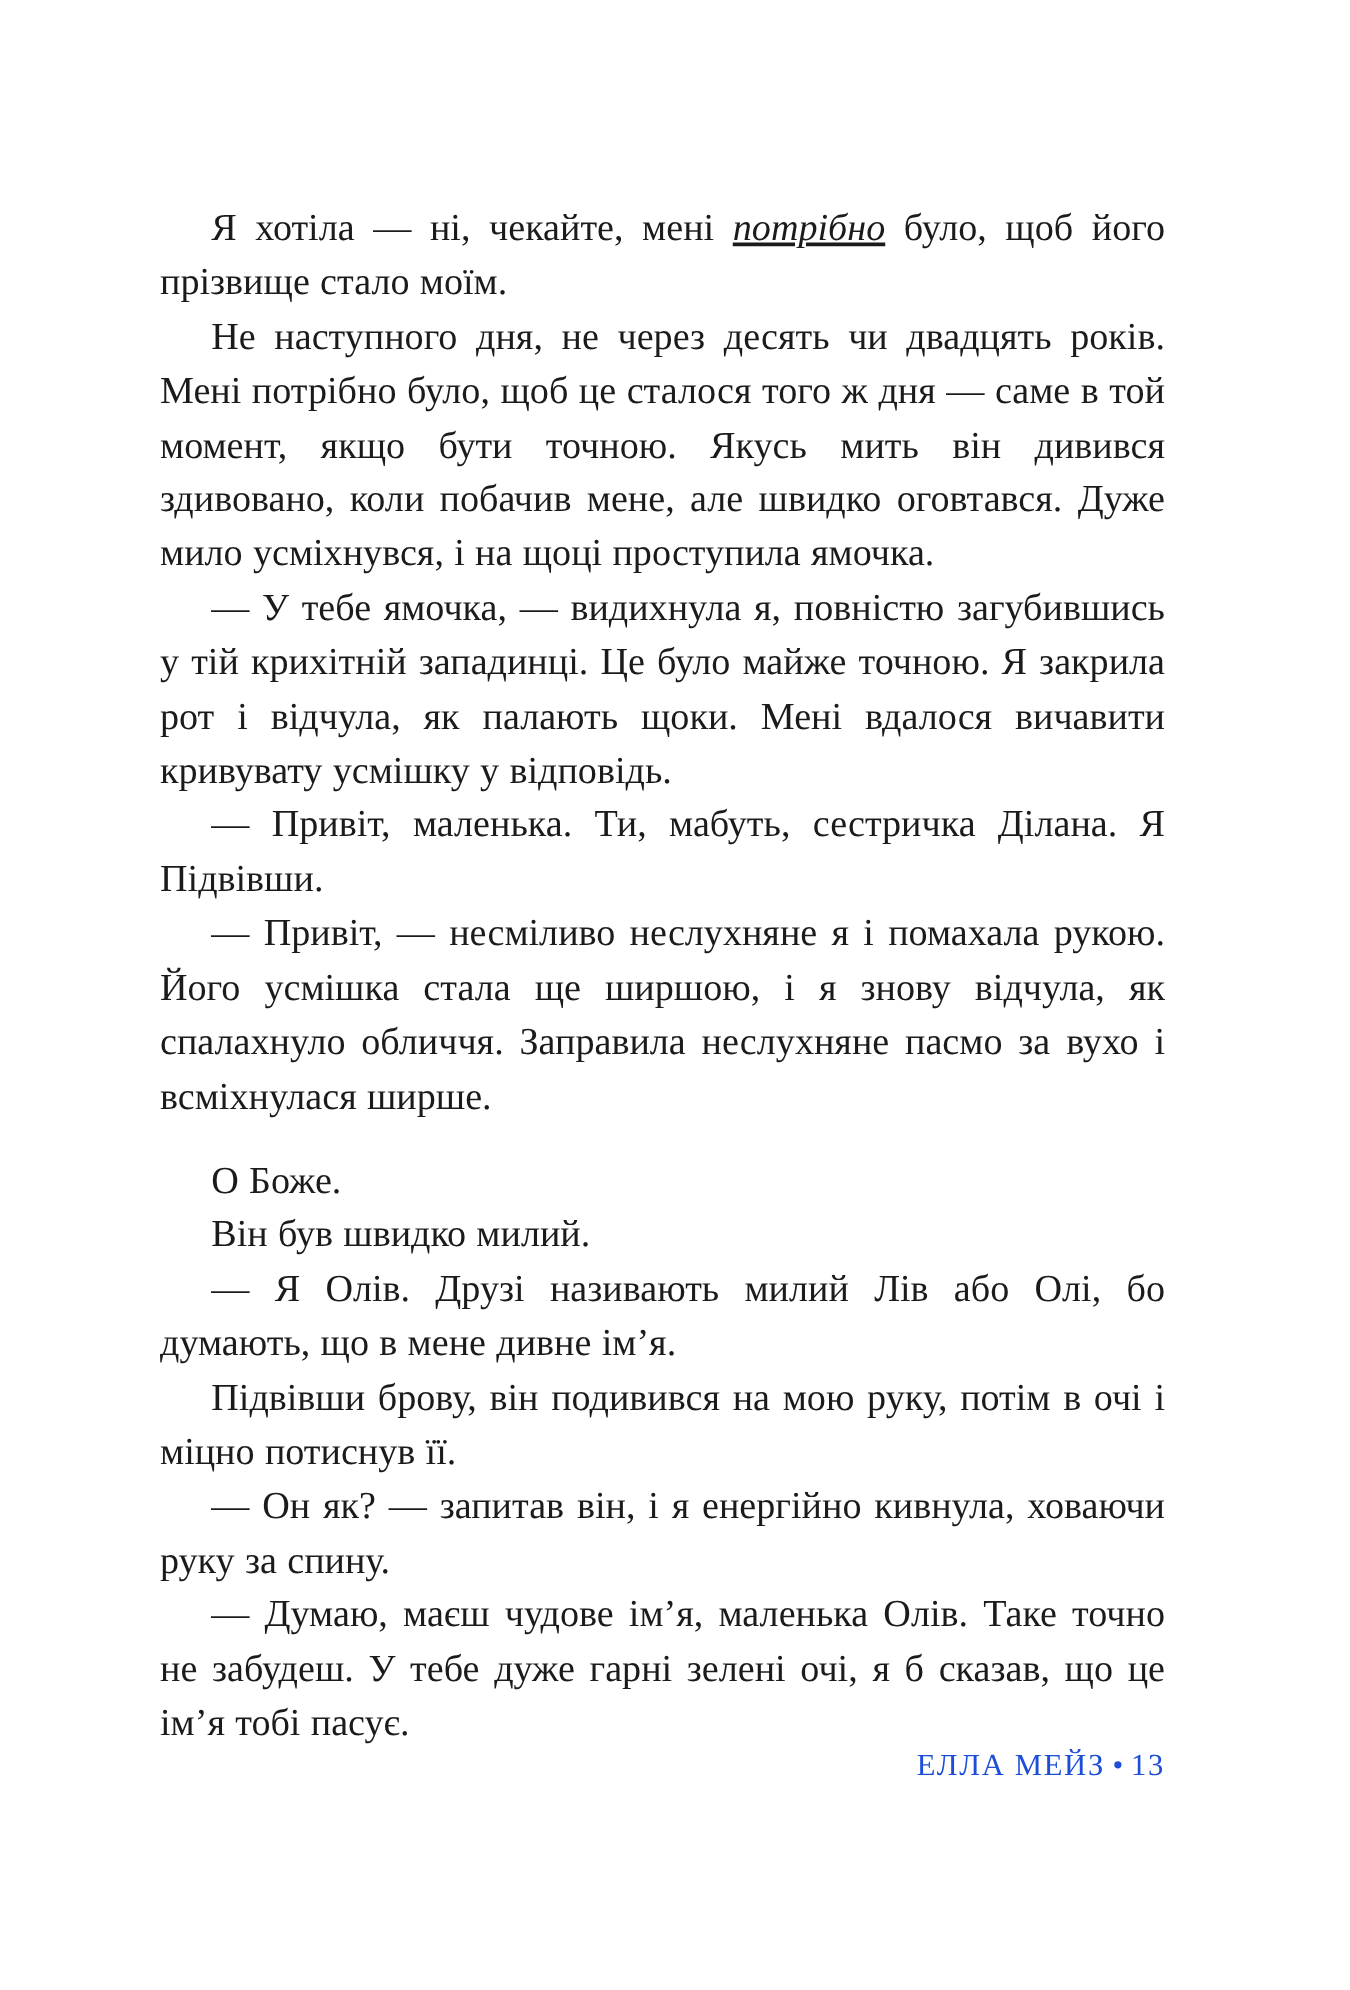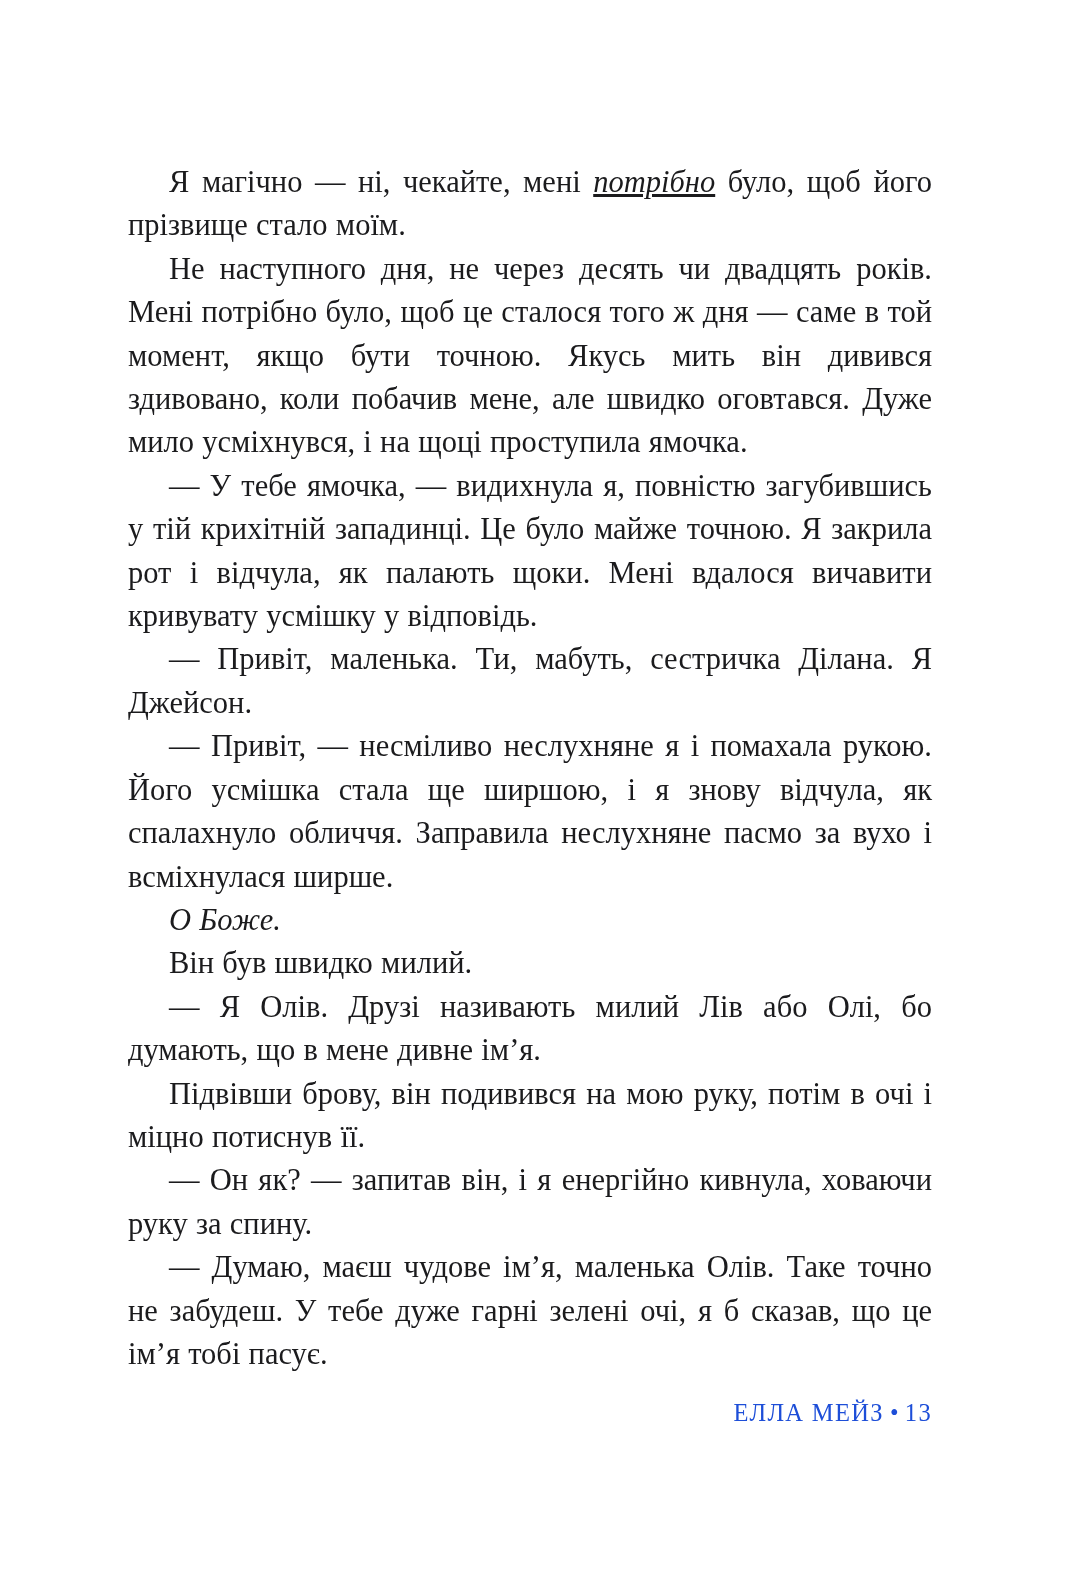--- a/index.html
+++ b/index.html
@@ -45,21 +45,21 @@
   .para em {
     font-style: italic;
     text-decoration: underline;
   }
 
   .para.dialogue {
     text-indent: 41px;
   }
 
   .para.italic-line {
-    font-style: italic;
+    margin-top: 24px;
   }
 
   .footer {
     position: absolute;
     left: 128px;
     top: 1398px;
     width: 804px;
     text-align: right;
     font-size: 24.5px;
     line-height: 30px;
@@ -73,28 +73,28 @@
   }
 </style>
 </head>
 <body>
 
 <div class="page">
 
   <div class="text-block">
 
     <p class="para">
-      <span>Я магічно — ні, чекайте, мені </span><em>потрібно</em><span> було, щоб його прізвище стало моїм.</span>
+      <span>Я хотіла — ні, чекайте, мені </span><em>потрібно</em><span> було, щоб його прізвище стало моїм.</span>
     </p>
 
     <p class="para">Не наступного дня, не через десять чи двадцять років. Мені потрібно було, щоб це сталося того ж дня — саме в той момент, якщо бути точною. Якусь мить він дивився здивовано, коли побачив мене, але швидко оговтався. Дуже мило усміхнувся, і на щоці проступила ямочка.</p>
 
     <p class="para dialogue">— У тебе ямочка, — видихнула я, повністю загубившись у тій крихітній западинці. Це було майже точною. Я закрила рот і відчула, як палають щоки. Мені вдалося вичавити кривувату усмішку у відповідь.</p>
 
-    <p class="para dialogue">— Привіт, маленька. Ти, мабуть, сестричка Ділана. Я Джейсон.</p>
+    <p class="para dialogue">— Привіт, маленька. Ти, мабуть, сестричка Ділана. Я Підвівши.</p>
 
     <p class="para dialogue">— Привіт, — несміливо неслухняне я і помахала рукою. Його усмішка стала ще ширшою, і я знову відчула, як спалахнуло обличчя. Заправила неслухняне пасмо за вухо і всміхнулася ширше.</p>
 
     <p class="para italic-line">О Боже.</p>
 
     <p class="para">Він був швидко милий.</p>
 
 
     <p class="para dialogue">— Я Олів. Друзі називають милий Лів або Олі, бо думають, що в мене дивне ім’я.</p>
 

